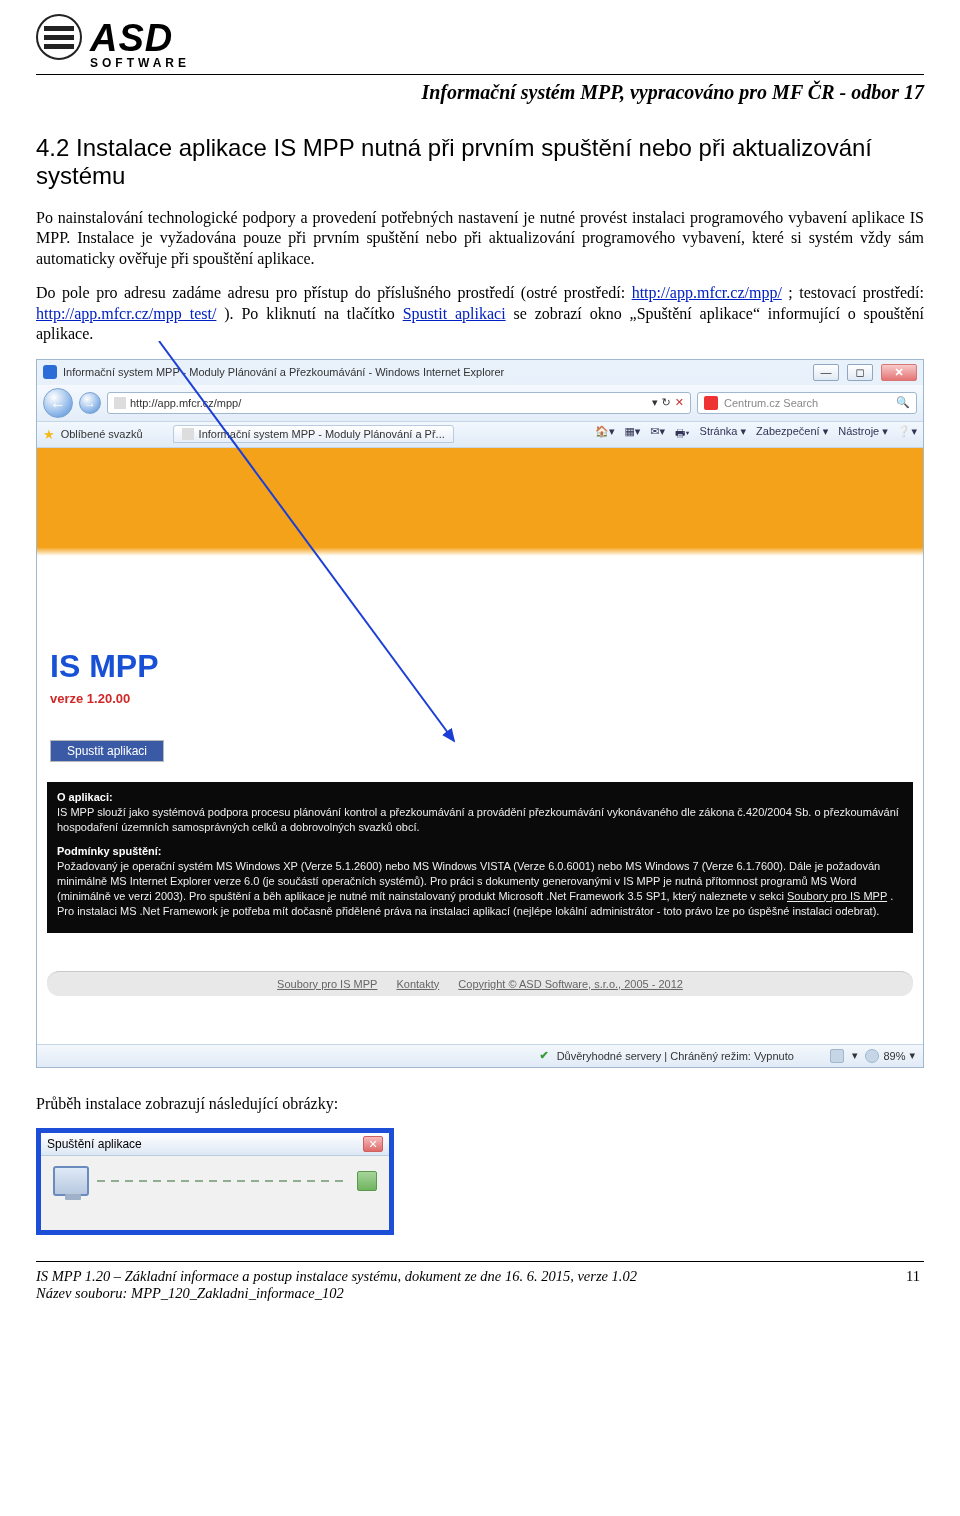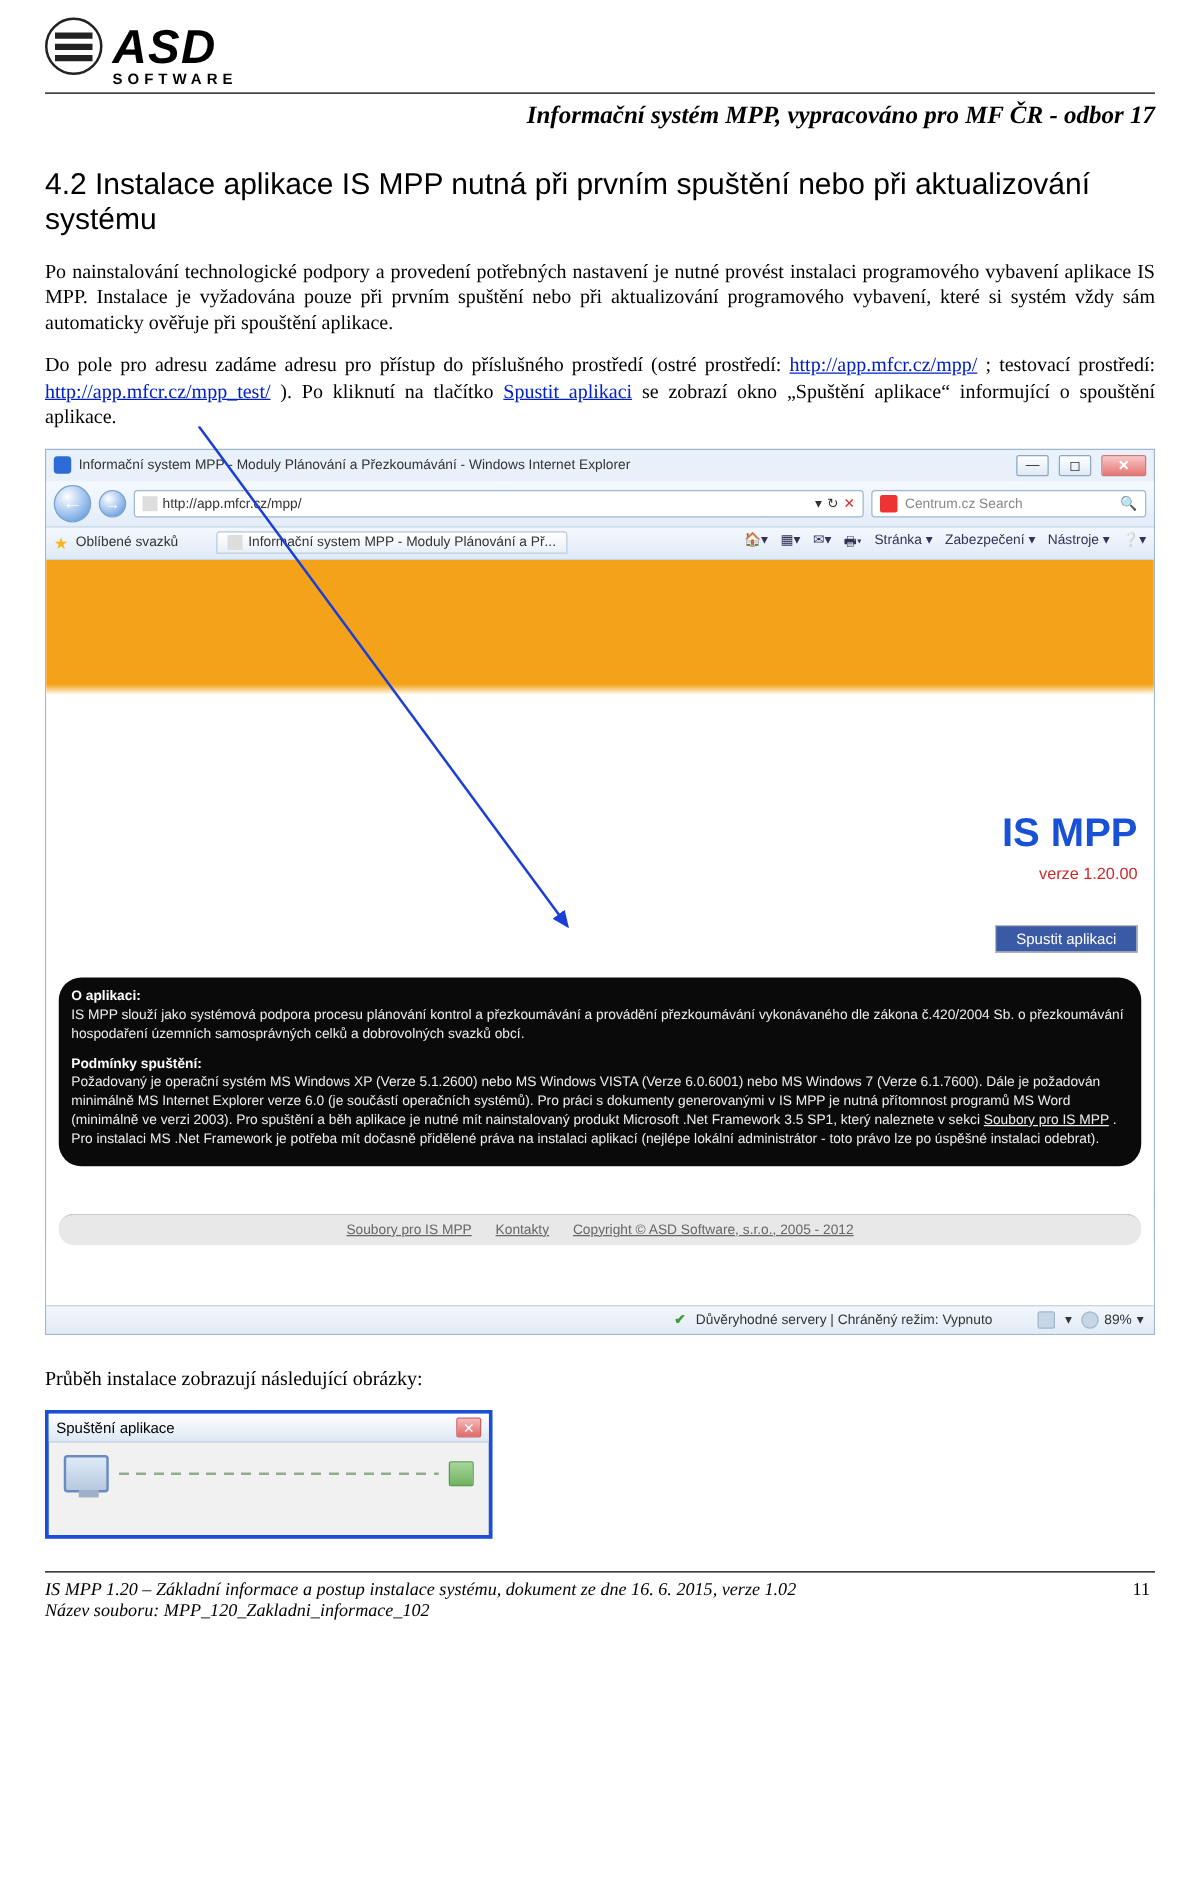--- a/index.html
+++ b/index.html
@@ -38,39 +38,39 @@
   .addr-box{flex:1;display:flex;align-items:center;background:#fff;border:1px solid #9fb8cf;border-radius:3px;height:22px;padding:0 6px;gap:4px;}
   .search-box{width:220px;display:flex;align-items:center;background:#fff;border:1px solid #9fb8cf;border-radius:3px;height:22px;padding:0 6px;gap:6px;}
   .search-box .x{width:14px;height:14px;background:#e33;border-radius:2px;}
   .ie-fav{display:flex;align-items:center;gap:6px;padding:3px 6px;background:linear-gradient(#f3f8fe,#e0ebf7);border-top:1px solid #c7d6e7;border-bottom:1px solid #c7d6e7;}
   .star{color:#f5b817;font-size:13px;}
   .tab{display:inline-flex;align-items:center;gap:5px;background:linear-gradient(#fff,#e8eff8);border:1px solid #b9cbe0;border-radius:3px 3px 0 0;padding:2px 8px;}
   .tool-strip{margin-left:auto;display:flex;gap:10px;color:#335;}
   .tool-strip span{cursor:default;}
   .content-area{background:#fff;}
   .orange-band{height:108px;background:linear-gradient(180deg,#f4a21a 0%,#f4a21a 92%,#fff 100%);}
-  .center-card{max-width:860px;margin:24px auto 0;text-align:right;}
+  .center-card{max-width:860px;margin:24px auto 0;text-align:left;}
   .ismpp-title{font-family:Arial,sans-serif;font-weight:900;color:#1851d6;font-size:32px;margin-top:92px;}
-  .ismpp-ver{color:#cf2828;font-weight:normal;font-size:13px;margin-top:6px;}
+  .ismpp-ver{color:#cf2828;font-weight:bold;font-size:13px;margin-top:6px;}
   .launch-btn{display:inline-block;margin:34px auto 0;background:#3b5aa6;color:#fff;border:1px solid #b8b8b8;padding:3px 16px;font-size:12px;font-family:Tahoma,Arial,sans-serif;}
-  .blackbg{background:#0a0a0a;padding:8px 10px 14px;border-radius:18px;}
+  .blackbg{background:#0a0a0a;padding:8px 10px 14px;}
   .blackbg, .blackbg p{color:#eee;font-family:Arial,sans-serif;font-size:11px;line-height:1.35;}
   .blackbg strong{color:#fff;}
   .blackbg a{color:#eee;text-decoration:underline;}
   .grey-footer{background:#e8e8e8;border-top:1px solid #c8c8c8;color:#666;font-size:11px;text-align:center;padding:6px;border-radius:12px;}
   .grey-footer span{margin:0 8px;text-decoration:underline;cursor:default;}
   .ie-status{display:flex;align-items:center;gap:8px;background:linear-gradient(#f3f7fc,#e1ebf6);padding:4px 8px;border-top:1px solid #c7d6e7;}
   .chk{color:#3a9c3a;font-weight:bold;}
   .zoom{margin-left:auto;display:flex;align-items:center;gap:4px;}
   .lil-ico{width:14px;height:14px;background:#c7d6e7;border:1px solid #9fb8cf;border-radius:2px;}
   .globe{border-radius:50%;}
   svg.arrow{position:absolute;left:68px;top:-18px;pointer-events:none;}
 
   
-  .dlg{width:358px;border:3px solid #1d4ed8;background:#f1f1f1;font-family:"Segoe UI",Tahoma,Arial,sans-serif;margin:14px 0 26px;font-size:12px;}
+  .dlg{width:358px;border:5px solid #1d4ed8;background:#f1f1f1;font-family:"Segoe UI",Tahoma,Arial,sans-serif;margin:14px 0 26px;font-size:12px;}
   .dlg-title{display:flex;align-items:center;background:linear-gradient(#fff,#dce8f5);padding:3px 6px;border-bottom:1px solid #bcd;}
   .dlg-title .t{flex:1;}
   .dlg-title .x{width:20px;height:16px;border:1px solid #d06060;border-radius:2px;background:linear-gradient(#f6bcbc,#df6a6a);color:#fff;display:inline-flex;align-items:center;justify-content:center;font-size:11px;}
   .dlg-body{padding:10px 12px 14px;}
   .dlg-icons{display:flex;align-items:center;gap:8px;margin-bottom:20px;}
   .pc-ico{width:36px;height:30px;border:2px solid #6a8bbd;border-radius:3px;background:linear-gradient(#dfeaf7,#b7c8df);position:relative;}
   .pc-ico::after{content:"";position:absolute;bottom:-6px;left:10px;width:16px;height:6px;background:#9fb1c8;border-radius:1px;}
   .line{flex:1;height:2px;background:repeating-linear-gradient(90deg,#8fae8f 0 8px,transparent 8px 14px);}
   .cube{width:20px;height:20px;background:linear-gradient(#a7d59b,#6fb45f);border:1px solid #5a9a4d;border-radius:2px;}
   .dlg-text{color:#222;line-height:1.35;}

